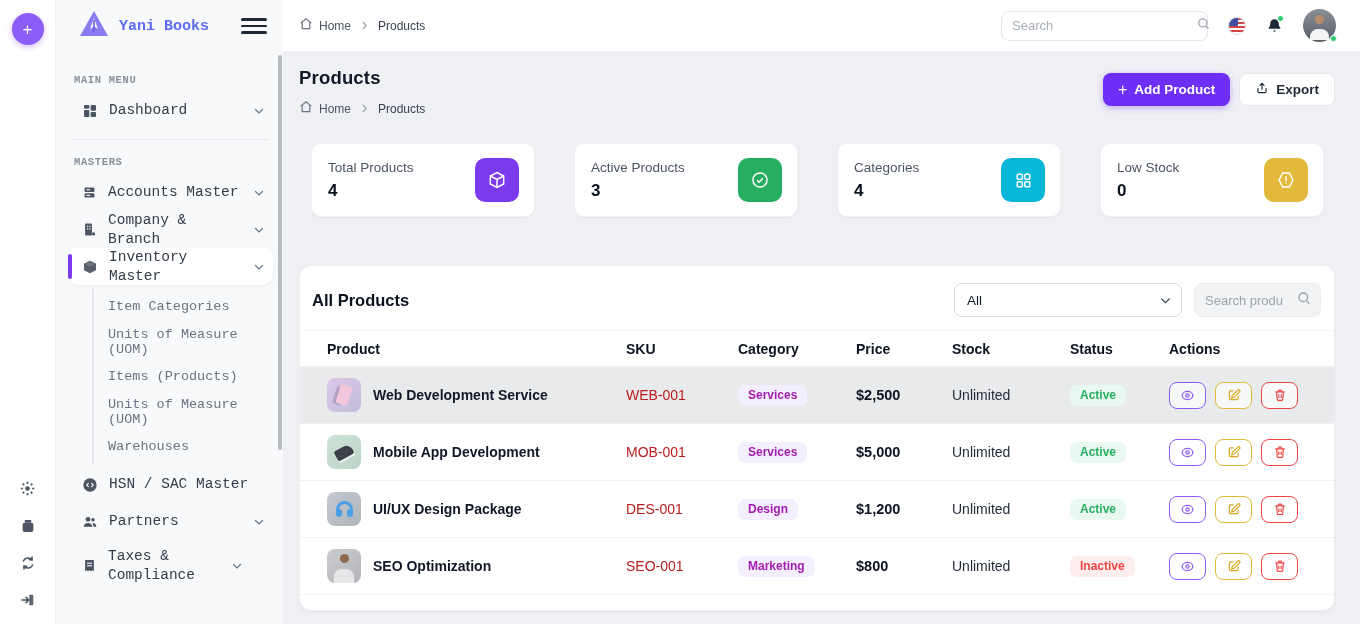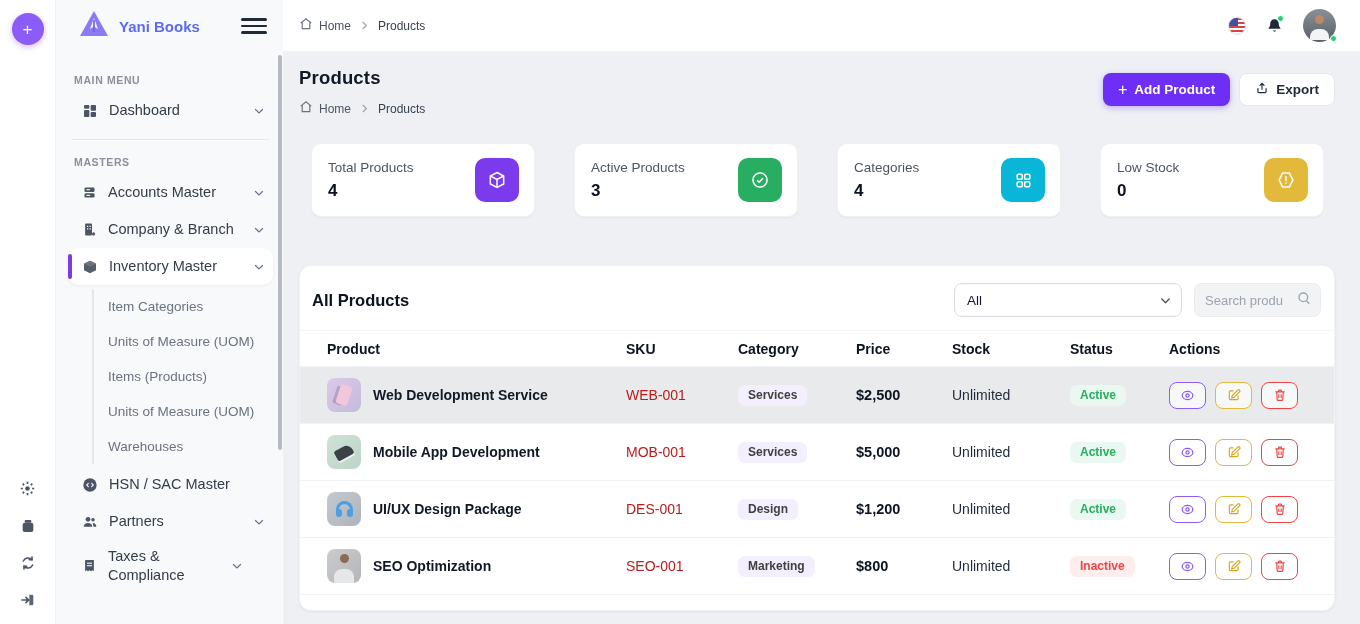--- a/index.html
+++ b/index.html
@@ -7,21 +7,21 @@
   body { font-family:"Liberation Sans", sans-serif; background:#eef0f4; color:#1f2937; }
   .app { display:flex; width:1360px; height:624px; }
 
   
   .rail { width:56px; background:#ffffff; border-right:1px solid #f0f1f3; display:flex; flex-direction:column; align-items:center; justify-content:space-between; padding:13px 0 16px; }
   .rail-plus { width:32px; height:32px; border-radius:50%; background:#8b5cf6; color:#fff; border:none; font-size:17px; line-height:1; cursor:pointer; display:flex; align-items:center; justify-content:center; box-shadow:0 2px 6px rgba(139,92,246,.4); }
   .rail-bottom { display:flex; flex-direction:column; gap:21px; align-items:center; }
   .rail-bottom svg { display:block; color:#4b5563; }
 
   
-  .sidebar { width:227px; background:#f8f9fa; position:relative; display:flex; flex-direction:column; }
+  .sidebar { width:227px; background:#f8f9fa; position:relative; display:flex; flex-direction:column;font-family:Liberation Mono, monospace; }
   .side-head { height:52px; display:flex; align-items:center; padding:0 16px 0 22px; gap:9px; }
   .brand-name { color:#5b6cf3; font-size:15px; font-weight:700; flex:1; }
   .hamburger { width:26px; cursor:pointer; display:flex; flex-direction:column; gap:4px; }
   .hamburger span { height:2.6px; background:#1f2937; border-radius:2px; display:block; }
   .side-scroll { flex:1; padding:6px 10px 0 12px; overflow:hidden; }
   .section-label { font-size:10.5px; font-weight:700; letter-spacing:.06em; color:#8a909c; margin:16px 0 6px 6px; }
   .nav-item { display:flex; align-items:center; gap:11px; height:37px; padding:0 8px 0 14px; border-radius:10px; cursor:pointer; color:#333c49; font-size:14.5px; font-weight:500; position:relative; }
   .nav-item .nav-icon { color:#4b5563; display:flex; }
   .nav-item .lbl { flex:1; line-height:1.3; }
   .nav-item .chev { color:#64748b; display:flex; }
@@ -84,21 +84,21 @@
 
   .thead, .trow { display:grid; grid-template-columns:299px 112px 118px 96px 118px 99px 1fr; align-items:center; padding-left:27px; }
   .thead { height:37px; border-top:1px solid #f4f5f6; border-bottom:1px solid #f1f2f4; font-size:14px; font-weight:700; color:#0b1220; }
   .trow { height:57px; border-bottom:1px solid #f1f2f4; background:#fff; }
   .trow.hl { background:#e9eaeb; }
   .c-product { display:flex; align-items:center; gap:12px; }
   .thumb { width:34px; height:34px; border-radius:8px; display:flex; align-items:center; justify-content:center; overflow:hidden; flex:none; }
   .pname { font-size:14px; font-weight:600; color:#111827; }
   .c-sku { font-size:14px; color:#b91c1c; }
   .badge { display:inline-block; padding:3.5px 10px; border-radius:7px; font-size:12px; font-weight:600; }
-  .cat { background:#f4effe; color:#404040; }
+  .cat { background:#f4effe; color:#a21caf; }
   .st-active { background:#e9f8f0; color:#27ae60; }
   .st-inactive { background:#fdeded; color:#ef4444; }
   .c-price { font-size:14.5px; font-weight:600; color:#0b1220; }
   .c-stock { font-size:14px; color:#1f2937; }
   .c-actions { display:flex; gap:9px; }
   .act { width:37px; height:27px; border-radius:8px; display:flex; align-items:center; justify-content:center; cursor:pointer; background:rgba(255,255,255,.65); }
   .act.view { border:1.4px solid #8b5cf6; color:#8b5cf6; }
   .act.edit { border:1.4px solid #e2b93b; color:#d9a51e; }
   .act.del  { border:1.4px solid #ef4444; color:#ef4444; }
   .tfoot { height:13px; }
@@ -307,20 +307,27 @@
           <span>Home</span>
         </span>
         <span class="sep">
             <svg width="11" height="11" viewBox="0 0 24 24" fill="none" stroke="currentColor" stroke-width="2.6" stroke-linecap="round">
               <path d="M9 5l7 7-7 7"></path>
             </svg>
           </span>
         <span class="current">Products</span>
       </div>
       <div class="top-right">
+        <div class="search-box">
+          <input type="text" placeholder="Search" style="">
+          <span><svg width="15" height="15" viewBox="0 0 24 24" fill="none" stroke="#9ca3af" stroke-width="2">
+                <circle cx="11" cy="11" r="6.5"></circle>
+                <path d="M16 16.5 20 20.5"></path>
+              </svg></span>
+        </div>
         <span class="icon-btn">
             <span class="flag"></span>
           </span>
         <span class="icon-btn">
           <svg width="17" height="18" viewBox="0 0 24 24" fill="#1e2a3a">
               <path d="M12 2.5c-3.6 0-6 2.7-6 6.3 0 3.6-1.4 5-2.3 5.9-.4.4-.1 1.3.6 1.3h15.4c.7 0 1-.9.6-1.3-.9-.9-2.3-2.3-2.3-5.9 0-3.6-2.4-6.3-6-6.3z"></path>
               <path d="M9.8 18.5a2.3 2.3 0 0 0 4.4 0z"></path>
             </svg>
           <span class="dot bell-dot"></span>
         </span>

